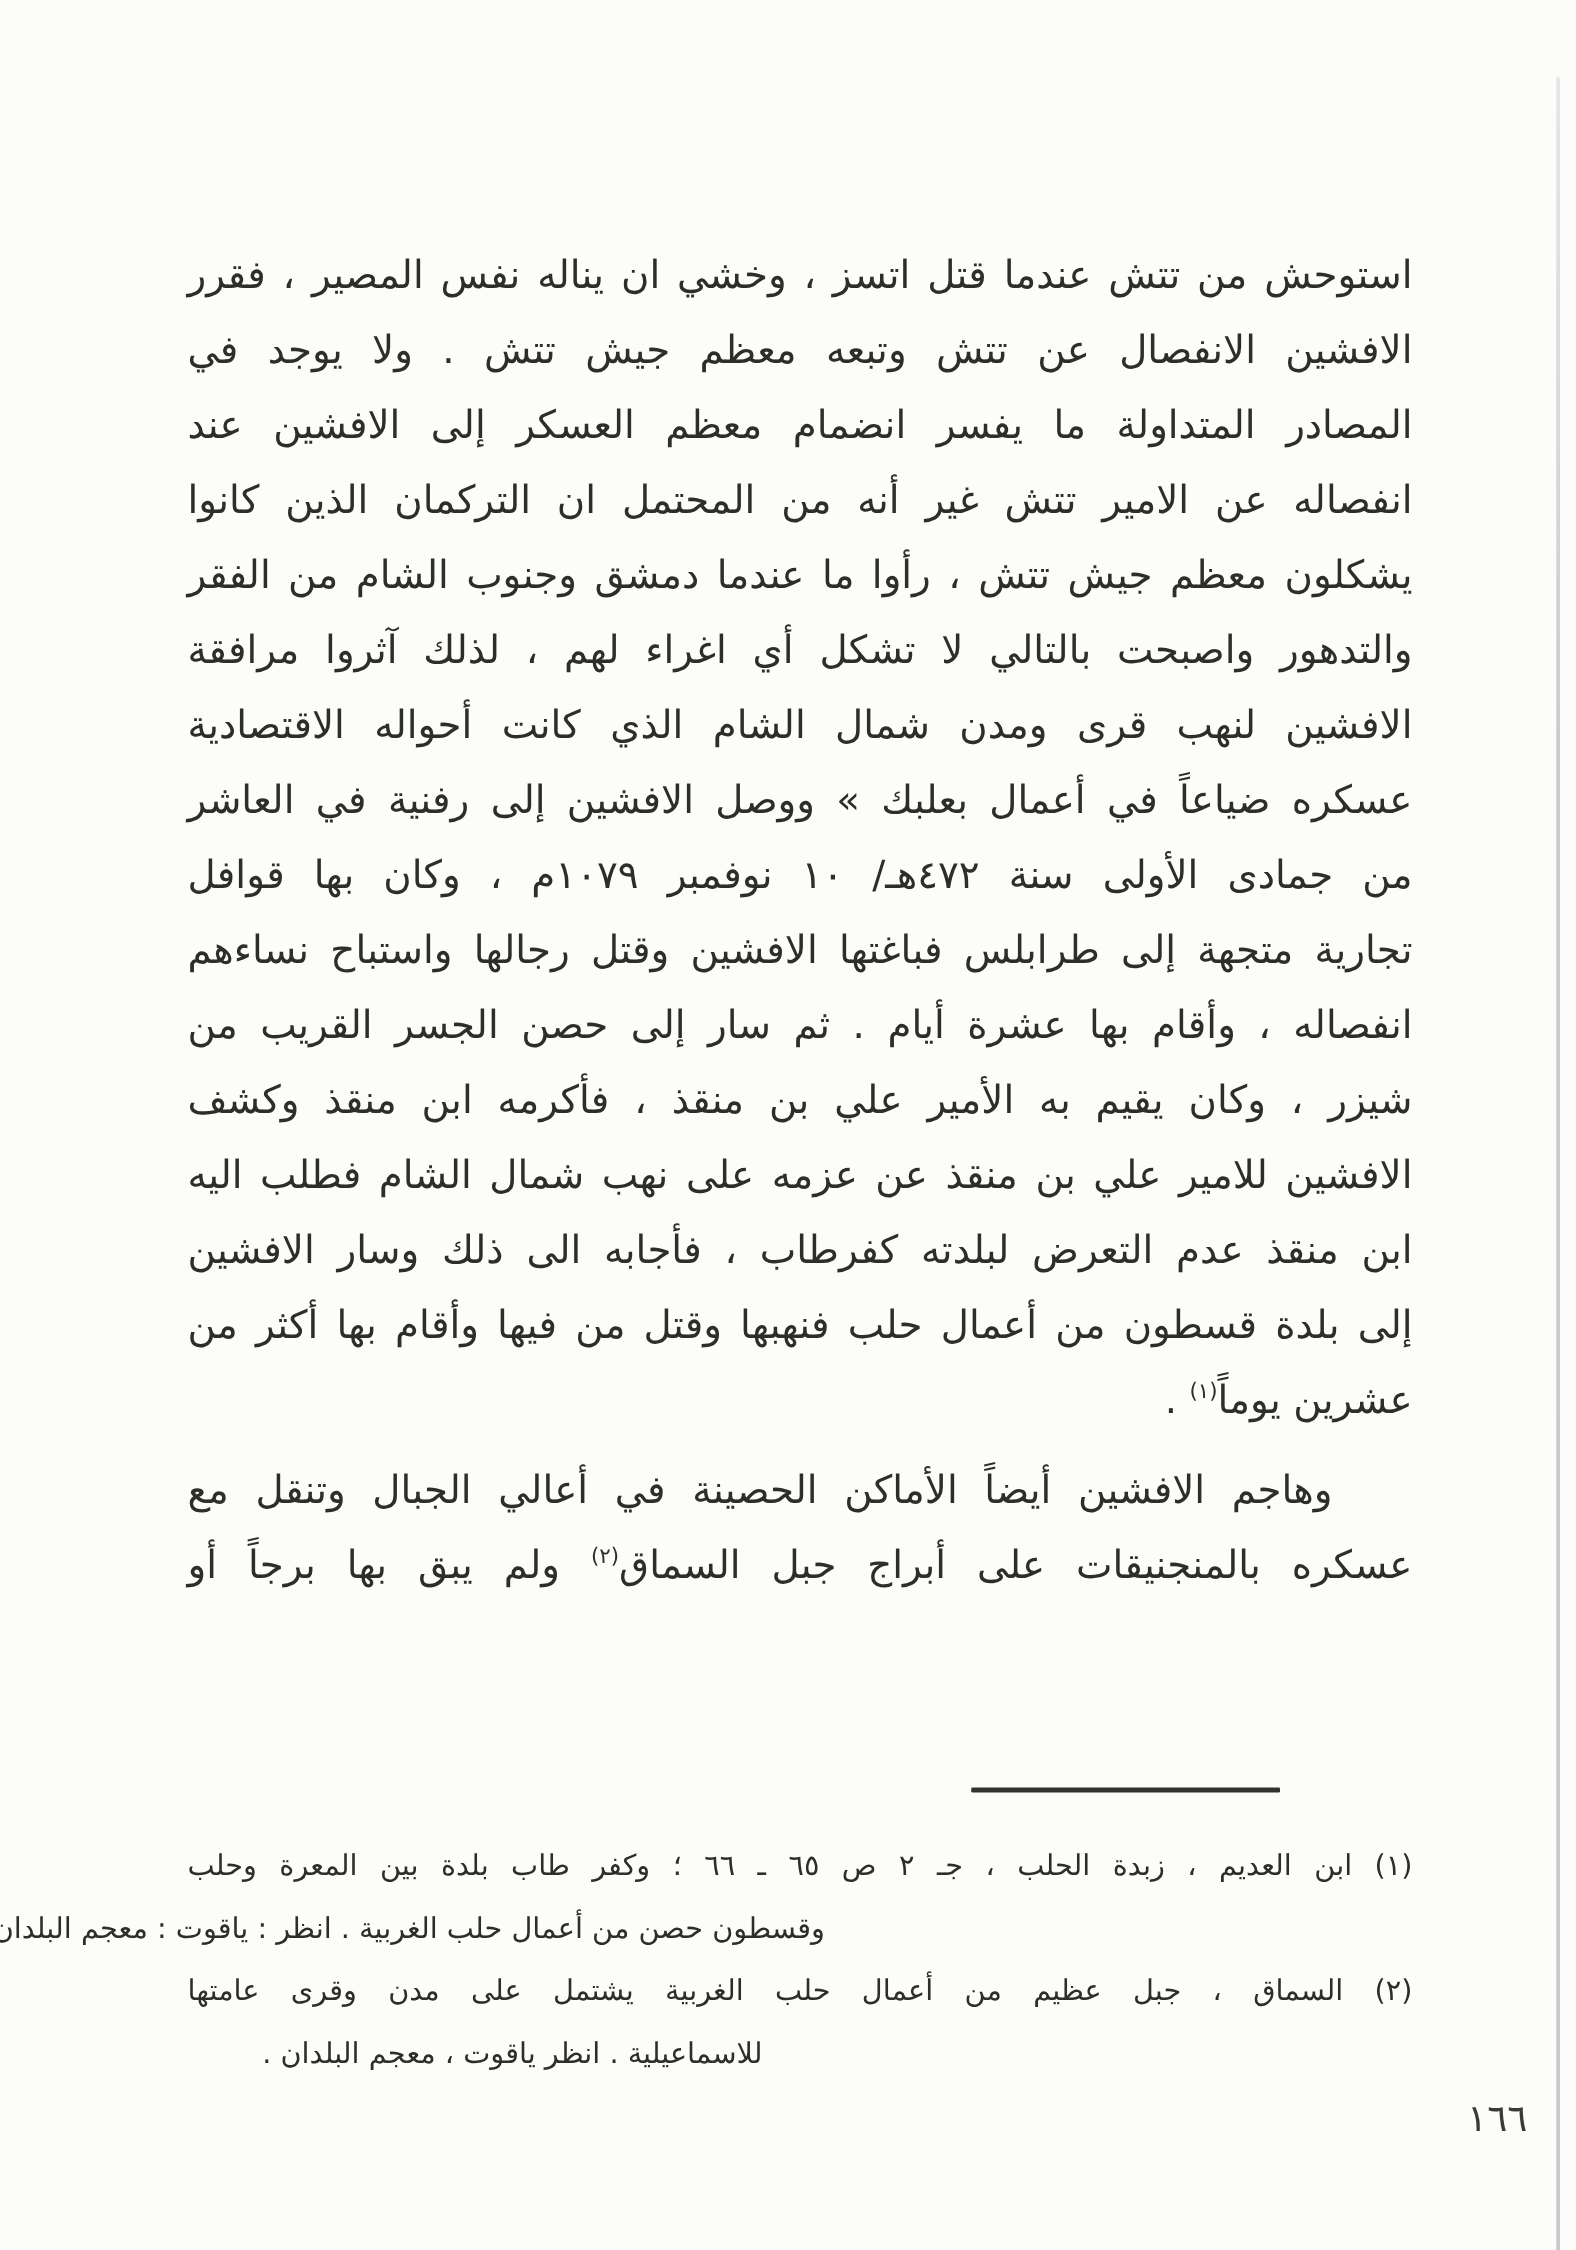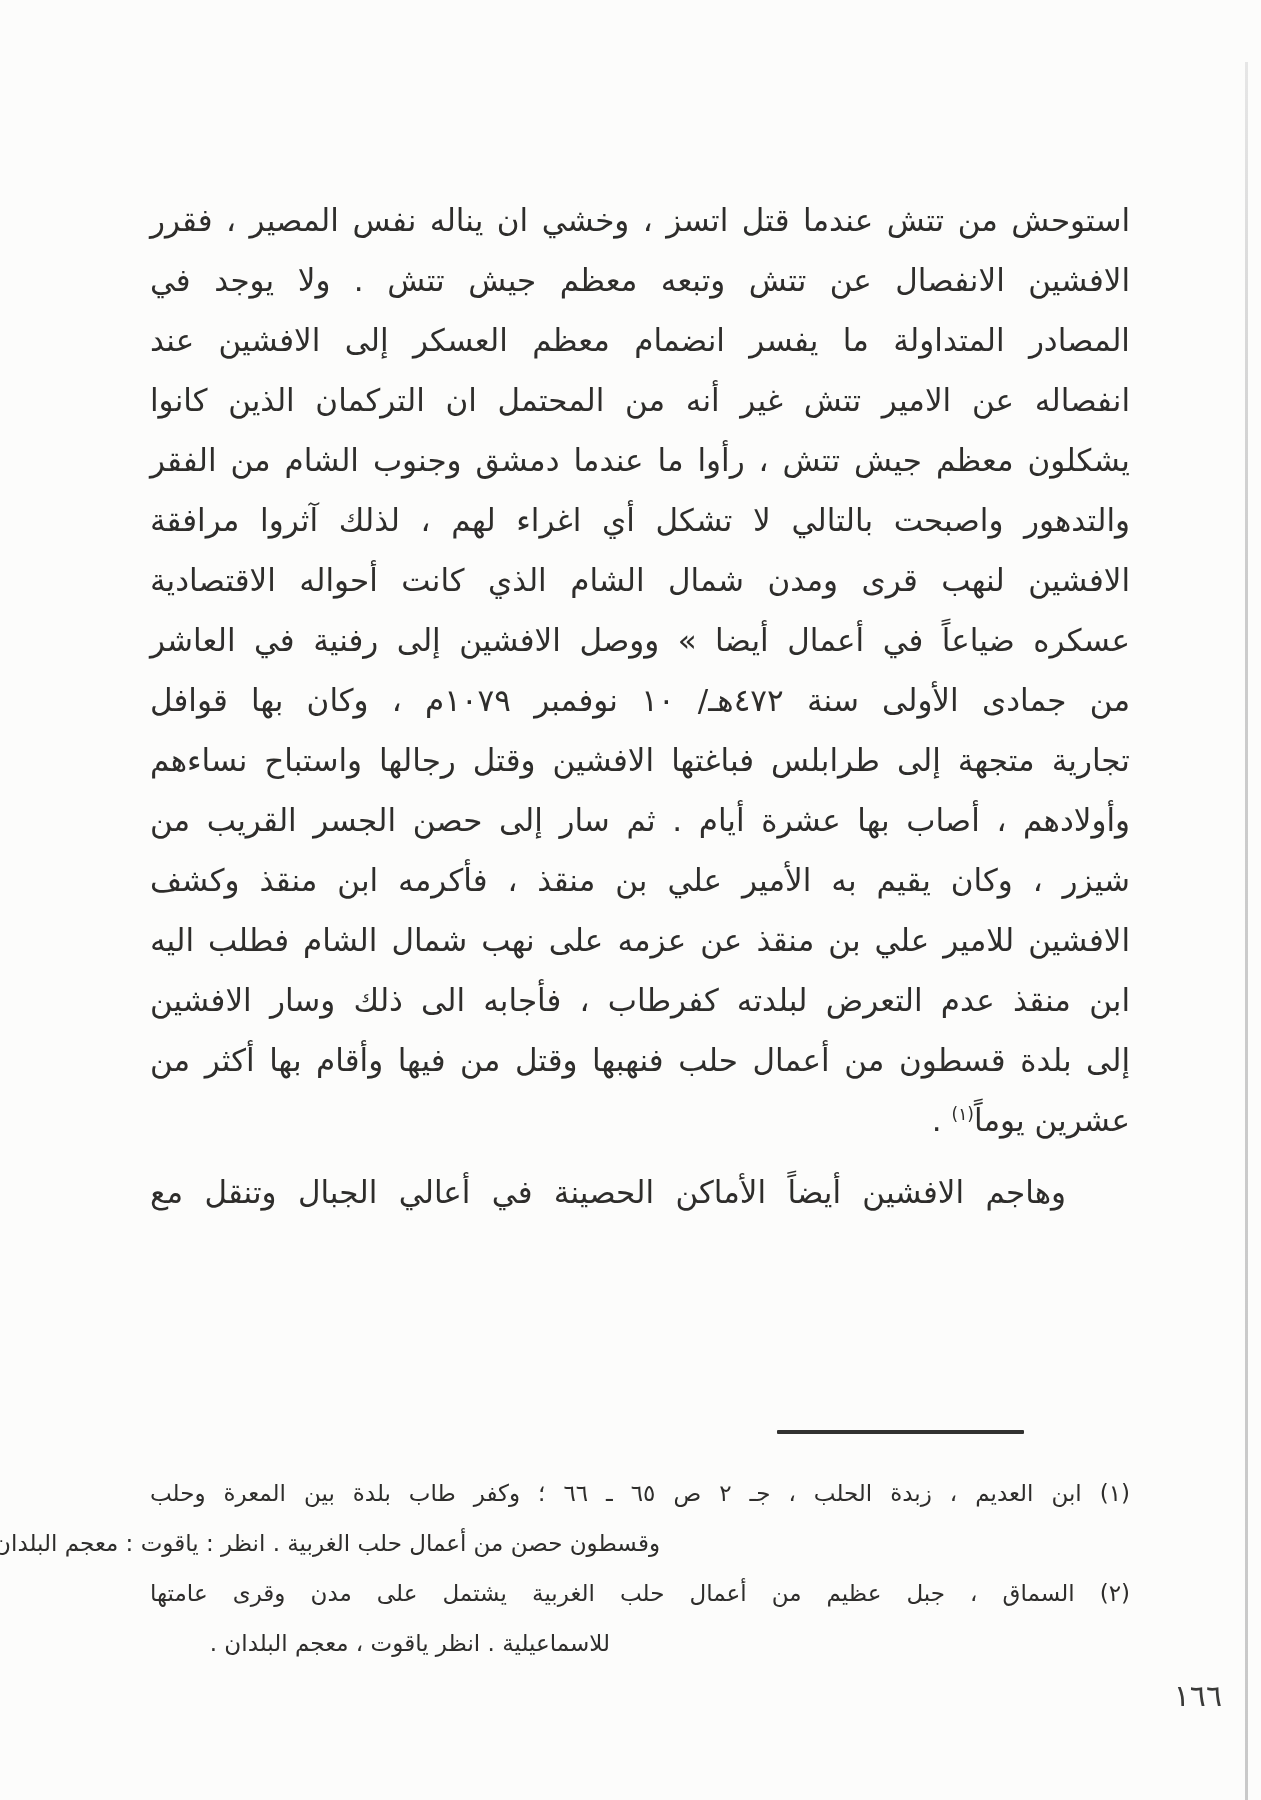--- a/index.html
+++ b/index.html
@@ -101,30 +101,31 @@
   <div class="edge-line"></div>
 
   <div class="body-text">
     <div class="bline">استوحش من تتش عندما قتل اتسز ، وخشي ان يناله نفس المصير ، فقرر</div>
     <div class="bline">الافشين الانفصال عن تتش وتبعه معظم جيش تتش . ولا يوجد في</div>
     <div class="bline">المصادر المتداولة ما يفسر انضمام معظم العسكر إلى الافشين عند</div>
     <div class="bline">انفصاله عن الامير تتش غير أنه من المحتمل ان التركمان الذين كانوا</div>
     <div class="bline">يشكلون معظم جيش تتش ، رأوا ما عندما دمشق وجنوب الشام من الفقر</div>
     <div class="bline">والتدهور واصبحت بالتالي لا تشكل أي اغراء لهم ، لذلك آثروا مرافقة</div>
     <div class="bline">الافشين لنهب قرى ومدن شمال الشام الذي كانت أحواله الاقتصادية</div>
-    <div class="bline">عسكره ضياعاً في أعمال أيضا » ووصل الافشين إلى رفنية في العاشر</div>
+    <div class="bline">عسكره ضياعاً في أعمال بعلبك » ووصل الافشين إلى رفنية في العاشر</div>
     <div class="bline">من جمادى الأولى سنة ٤٧٢هـ/ ١٠ نوفمبر ١٠٧٩م ، وكان بها قوافل</div>
     <div class="bline">تجارية متجهة إلى طرابلس فباغتها الافشين وقتل رجالها واستباح نساءهم</div>
-    <div class="bline">وأولادهم ، أصاب بها عشرة أيام . ثم سار إلى حصن الجسر القريب من</div>
+    <div class="bline">انفصاله ، وأقام بها عشرة أيام . ثم سار إلى حصن الجسر القريب من</div>
     <div class="bline">شيزر ، وكان يقيم به الأمير علي بن منقذ ، فأكرمه ابن منقذ وكشف</div>
     <div class="bline">الافشين للامير علي بن منقذ عن عزمه على نهب شمال الشام فطلب اليه</div>
     <div class="bline">ابن منقذ عدم التعرض لبلدته كفرطاب ، فأجابه الى ذلك وسار الافشين</div>
     <div class="bline">إلى بلدة قسطون من أعمال حلب فنهبها وقتل من فيها وأقام بها أكثر من</div>
     <div class="bline lastline">عشرين يوماً<sup>(١)</sup> .</div>
     <div class="bline para-start">وهاجم الافشين أيضاً الأماكن الحصينة في أعالي الجبال وتنقل مع</div>
+    <div class="bline">عسكره بالمنجنيقات على أبراج جبل السماق<sup>(٢)</sup> ولم يبق بها برجاً أو</div>
   </div>
 
   <div class="footnote-rule"></div>
 
   <div class="footnotes">
     <div class="fline">(١) ابن العديم ، زبدة الحلب ، جـ ٢ ص ٦٥ ـ ٦٦ ؛ وكفر طاب بلدة بين المعرة وحلب</div>
     <div class="fline fcont1">وقسطون حصن من أعمال حلب الغربية . انظر : ياقوت : معجم البلدان .</div>
     <div class="fline">(٢) السماق ، جبل عظيم من أعمال حلب الغربية يشتمل على مدن وقرى عامتها</div>
     <div class="fline fcont2">للاسماعيلية . انظر ياقوت ، معجم البلدان .</div>
   </div>

